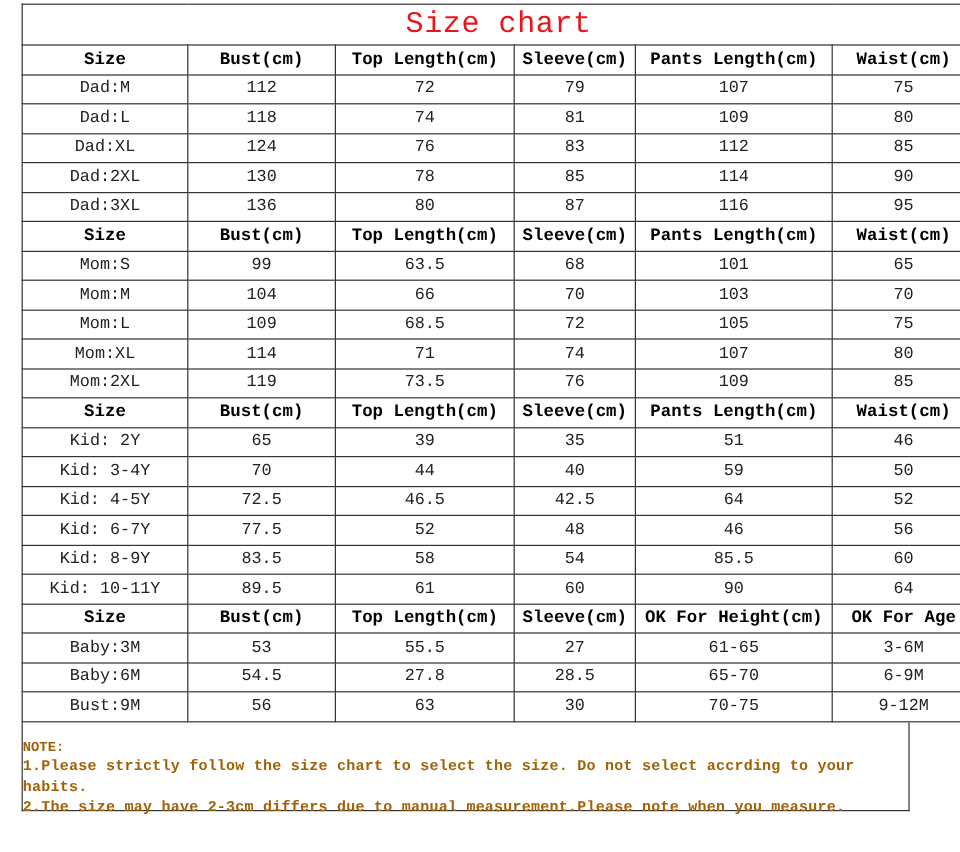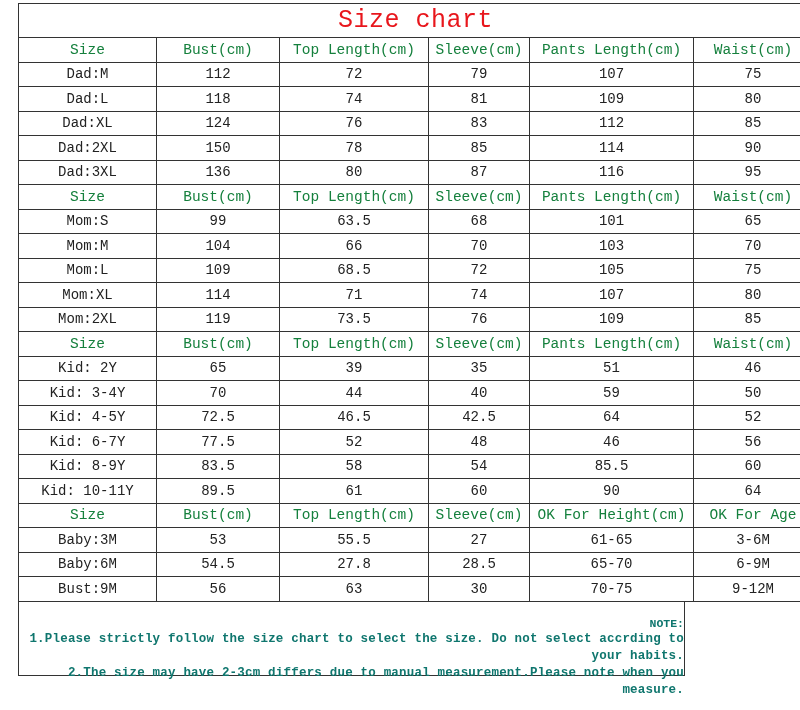--- a/index.html
+++ b/index.html
@@ -23,34 +23,34 @@
     overflow: hidden;
   }
   table.chart tr.title td {
     height: 33px;
     font-family: "Liberation Mono", "DejaVu Sans Mono", monospace;
     font-size: 25px;
     color: #e8161c;
     letter-spacing: 0.5px;
   }
   table.chart tr.hdr td {
-    font-weight: normal;
+    font-weight: bold;
     font-size: 14.5px;
-    color: #15803d;
+    color: #000000;
   }
   .note {
-    width: 667px;
+    width: 740px;
     box-sizing: border-box;
     border: 1.5px solid #333;
     border-top: none;
     height: 74px;
     font-family: "Liberation Mono", "DejaVu Sans Mono", monospace;
     font-weight: bold;
-    color: #0f766e;
-    text-align: right;
+    color: #a16207;
+    text-align: left;
     padding-top: 15px;
   }
   .note .note-title { font-size: 11.5px; line-height: 14px; }
   .note .note-line { font-size: 12.5px; line-height: 17px; letter-spacing: 0.2px; }
 </style>
 </head>
 <body>
 
 <div class="wrap">
   <table class="chart">
@@ -93,21 +93,21 @@
         <tr>
           <td>Dad:XL</td>
           <td>124</td>
           <td>76</td>
           <td>83</td>
           <td>112</td>
           <td>85</td>
         </tr>
         <tr>
           <td>Dad:2XL</td>
-          <td>150</td>
+          <td>130</td>
           <td>78</td>
           <td>85</td>
           <td>114</td>
           <td>90</td>
         </tr>
         <tr>
           <td>Dad:3XL</td>
           <td>136</td>
           <td>80</td>
           <td>87</td>

